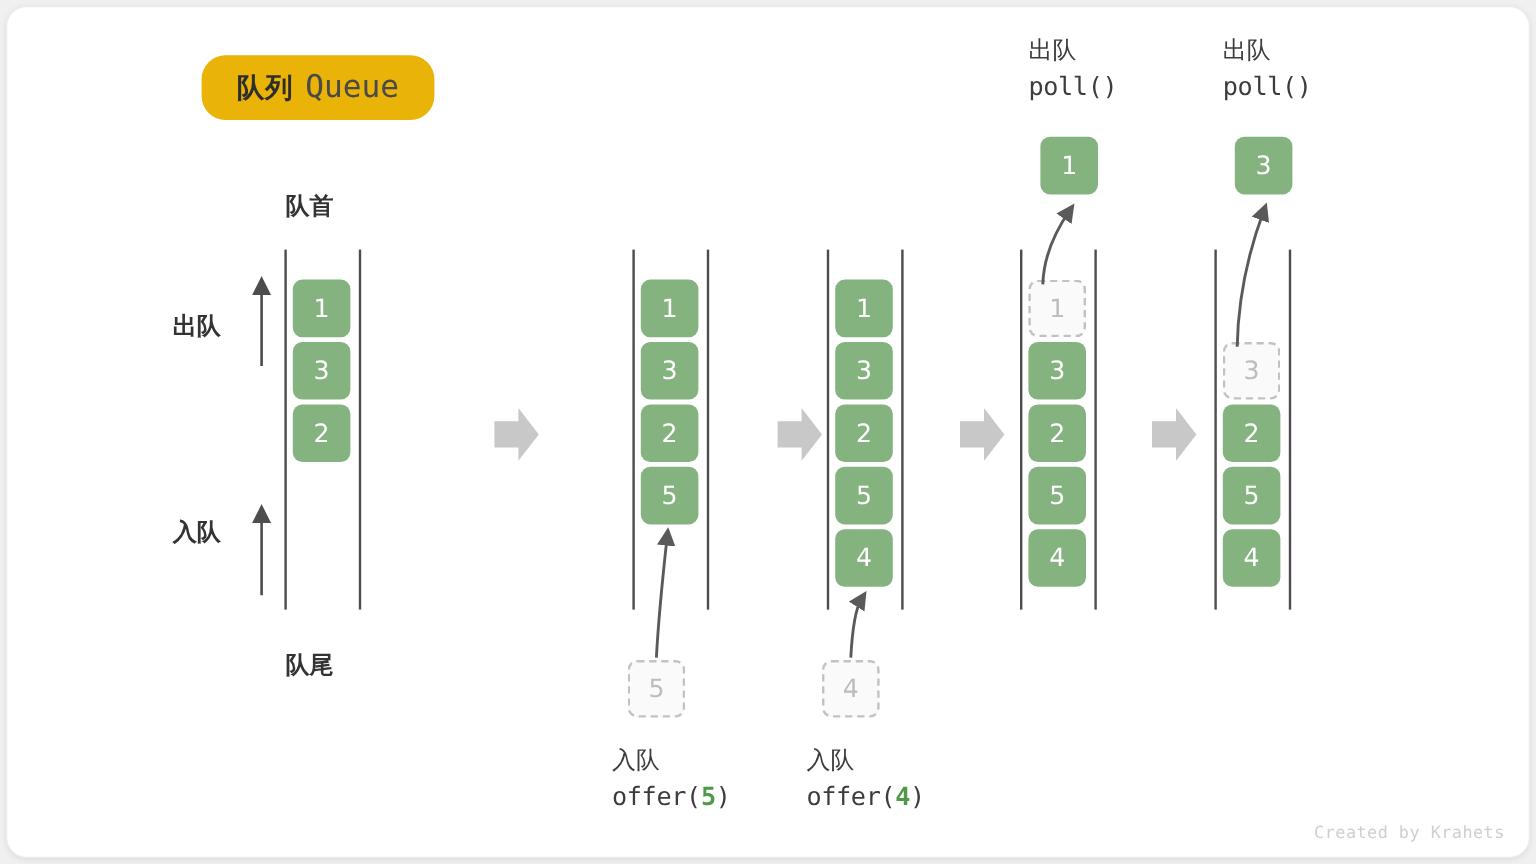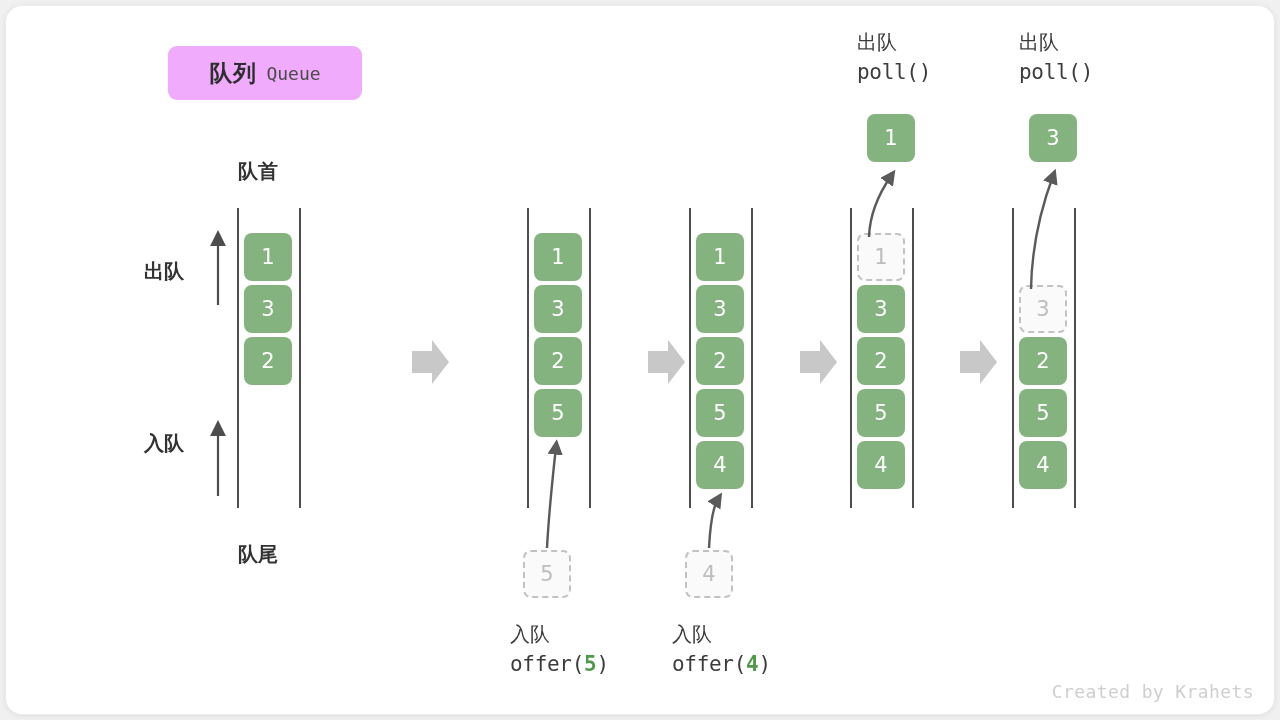--- a/index.html
+++ b/index.html
@@ -33,36 +33,36 @@
     box-shadow: 0 0 0 1px #ececec, 0 1px 6px rgba(0,0,0,0.10);
   }
 
   
   .title-badge {
     position: absolute;
     left: 168px;
     top: 46px;
     width: 194px;
     height: 54px;
-    background: #f0abfc;
-    border-radius: 9px;
+    background: #eab308;
+    border-radius: 20px;
     display: flex;
     align-items: center;
     justify-content: center;
     gap: 10px;
   }
   .title-cn {
     font-size: 23px;
     font-weight: bold;
     color: #2e2e2e;
     letter-spacing: 0.5px;
   }
   .title-en {
     font-family: "DejaVu Sans Mono", "Liberation Mono", monospace;
-    font-size: 18px;
+    font-size: 26px;
     color: #4a4a4a;
   }
 
   
   .rail {
     position: absolute;
     width: 1.6px;
     background: #4d4d4d;
   }
 
@@ -116,21 +116,21 @@
     line-height: 1.45;
     letter-spacing: -0.3px;
   }
   .op-label .op-code .arg { color: #4f9a4a; font-weight: bold; }
 
   .credit {
     position: absolute;
     right: 26px;
     bottom: 18px;
     font-family: "DejaVu Sans Mono", "Liberation Mono", monospace;
-    font-size: 18px;
+    font-size: 14px;
     color: #cfcfcf;
     letter-spacing: 0.4px;
   }
 
   svg.overlay {
     position: absolute;
     left: 0;
     top: 0;
     width: 1280px;
     height: 720px;

